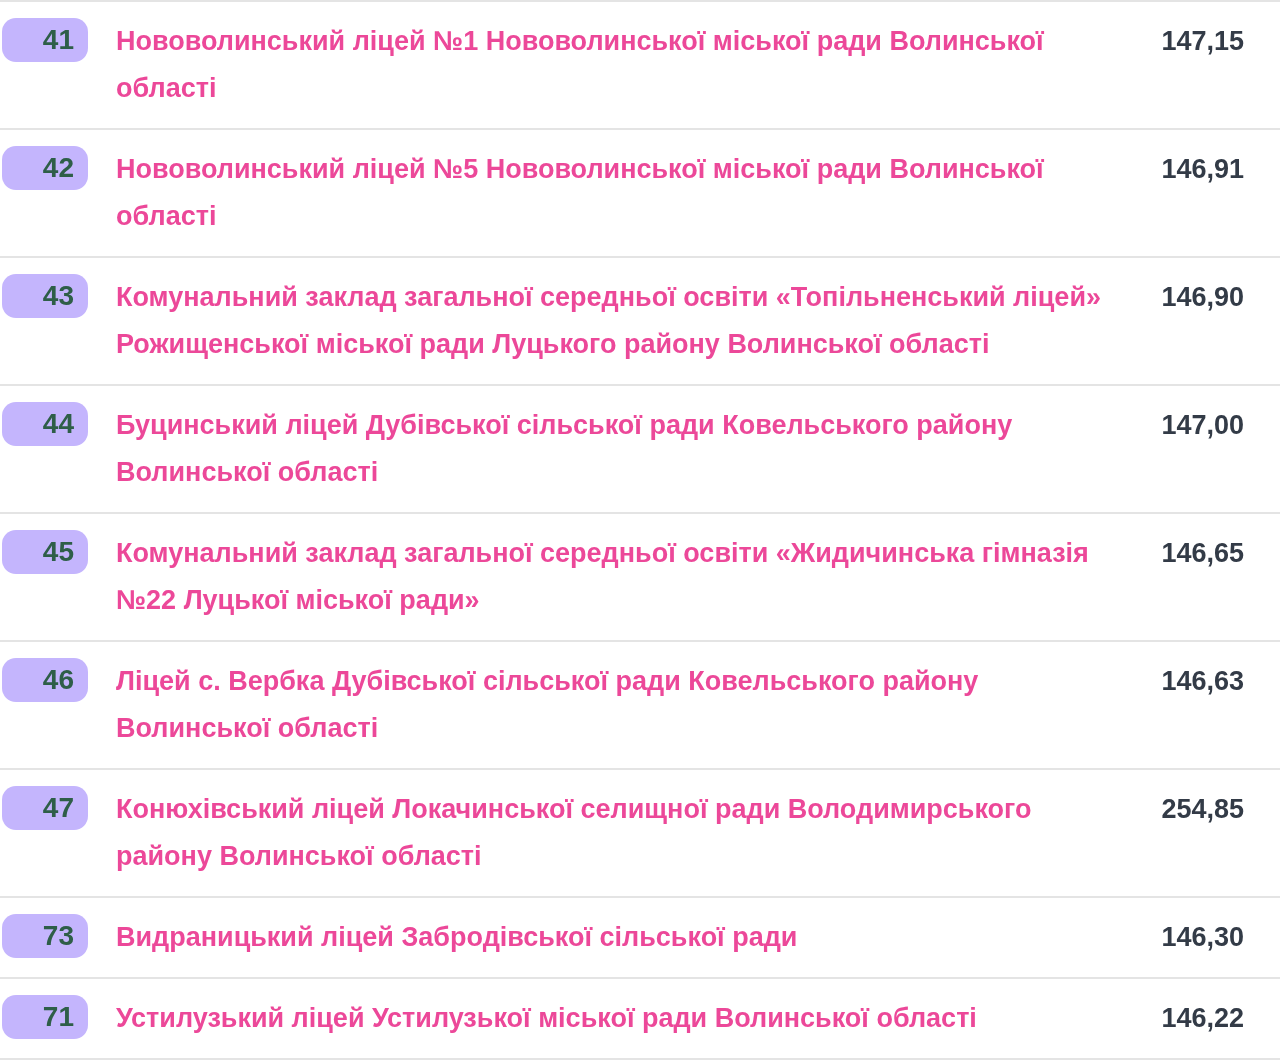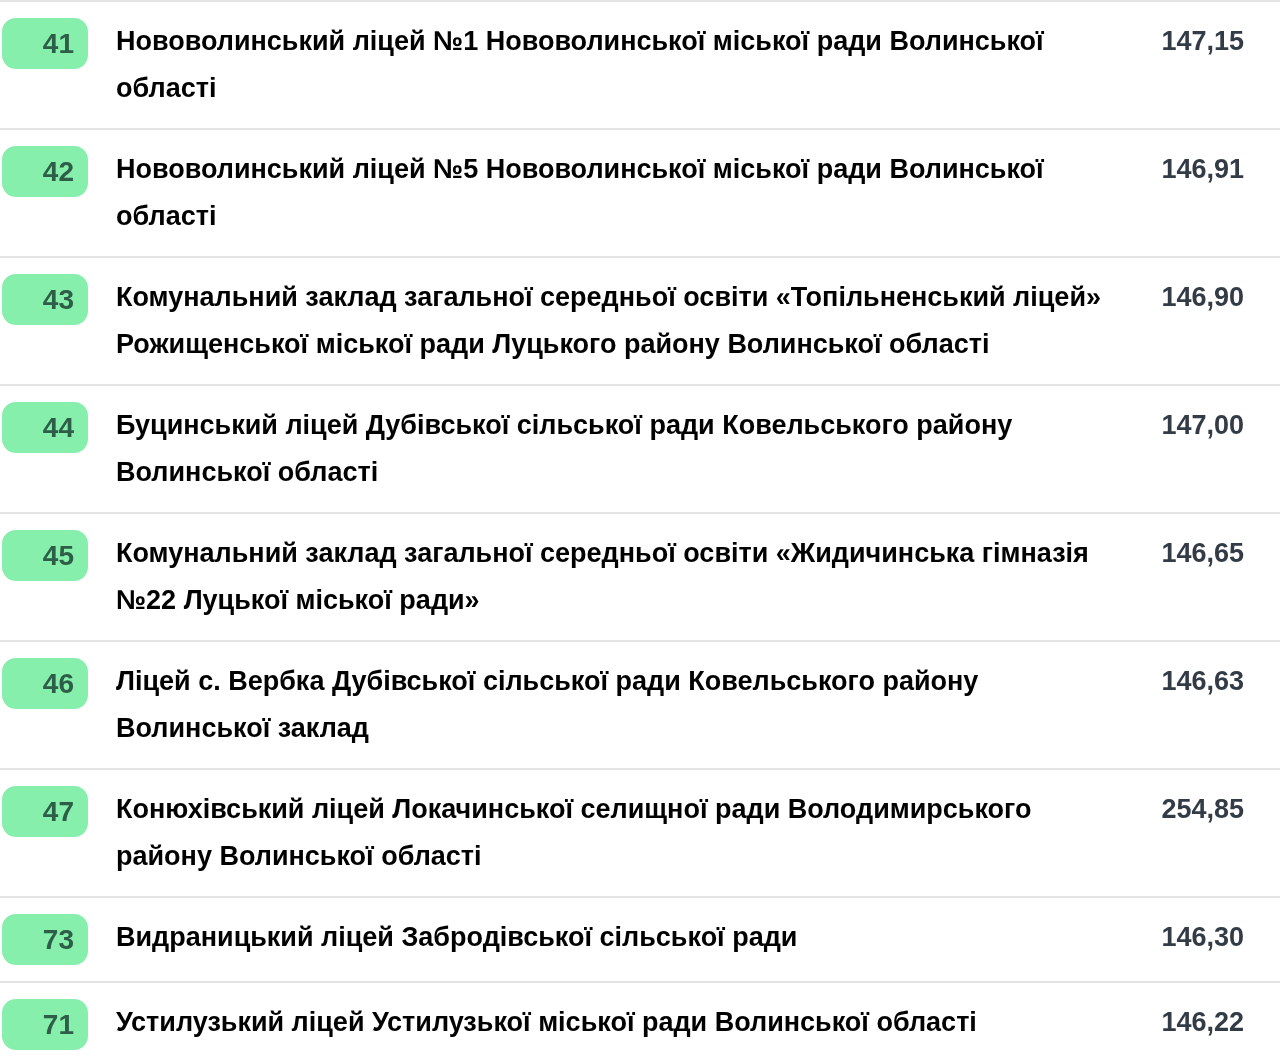--- a/index.html
+++ b/index.html
@@ -21,40 +21,40 @@
   .row {
     display: flex;
     align-items: flex-start;
     padding: 16px 0 16px 2px;
     border-bottom: 2px solid #e4e4e4;
     box-sizing: border-box;
   }
   .rank-badge {
     flex: 0 0 auto;
     width: 86px;
-    height: 51px;
-    background: #86efac;
+    height: 44px;
+    background: #c4b5fd;
     border-radius: 14px;
     display: flex;
     align-items: center;
     justify-content: flex-end;
     padding-right: 14px;
     box-sizing: border-box;
     color: #2e5e48;
     font-size: 28px;
     font-weight: 700;
   }
   .name {
     flex: 1 1 auto;
     margin-left: 28px;
     margin-right: 14px;
     font-size: 27px;
     font-weight: 700;
     line-height: 47px;
-    color: #000000;
+    color: #ec4899;
     text-decoration: none;
     word-break: normal;
   }
   .score {
     flex: 0 0 auto;
     width: 140px;
     text-align: right;
     padding-right: 36px;
     box-sizing: border-box;
     font-size: 27px;
@@ -105,21 +105,21 @@
       <span>45</span>
     </div>
     <a class="name" href="#">Комунальний заклад загальної середньої освіти «Жидичинська гімназія №22 Луцької міської ради»</a>
     <div class="score">146,65</div>
   </div>
 
   <div class="row">
     <div class="rank-badge">
       <span>46</span>
     </div>
-    <a class="name" href="#">Ліцей с. Вербка Дубівської сільської ради Ковельського району Волинської заклад</a>
+    <a class="name" href="#">Ліцей с. Вербка Дубівської сільської ради Ковельського району Волинської області</a>
     <div class="score">146,63</div>
   </div>
 
   <div class="row">
     <div class="rank-badge">
       <span>47</span>
     </div>
     <a class="name" href="#">Конюхівський ліцей Локачинської селищної ради Володимирського району Волинської області</a>
     <div class="score">254,85</div>
   </div>

